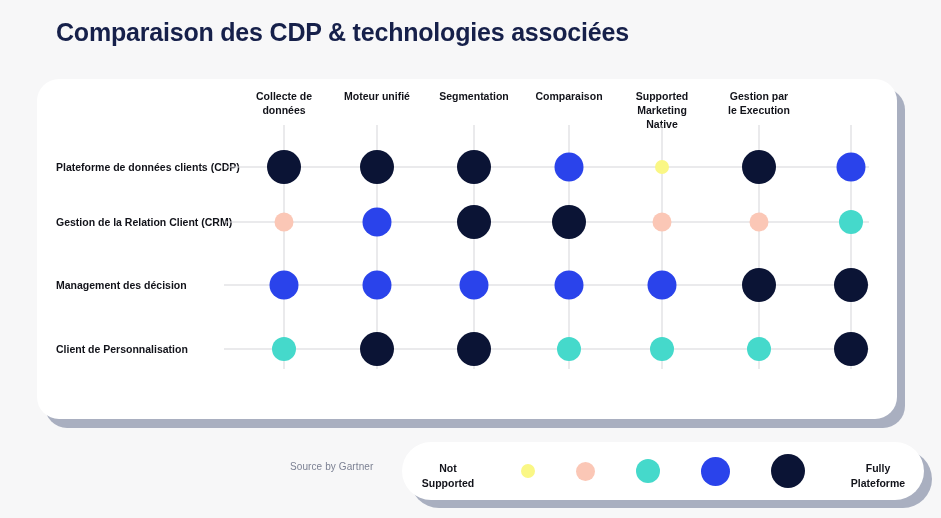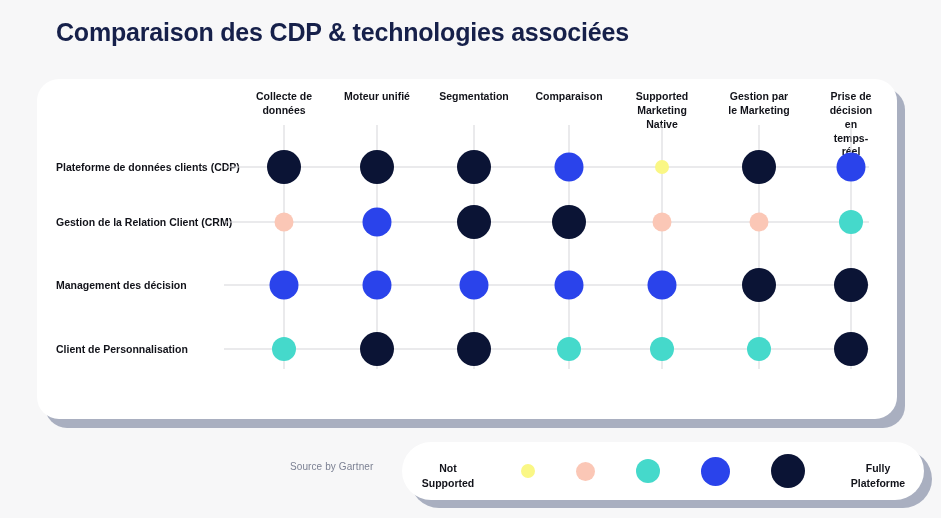--- a/index.html
+++ b/index.html
@@ -110,25 +110,22 @@
         <div class="vline" style="left: 340px;"></div>
         <div class="col-head" style="left: 437px;">Segmentation</div>
         <div class="vline" style="left: 437px;"></div>
         <div class="col-head" style="left: 532px;">Comparaison</div>
         <div class="vline" style="left: 532px;"></div>
         <div class="col-head" style="left: 625px;">Supported
 Marketing
 Native</div>
         <div class="vline" style="left: 625px;"></div>
         <div class="col-head" style="left: 722px;">Gestion par
-le Marketing</div>
+le Execution</div>
         <div class="vline" style="left: 722px;"></div>
-        <div class="col-head" style="left: 814px;">Prise de
-décision en
-temps-réel</div>
         <div class="vline" style="left: 814px;"></div>
         <div class="row-label" style="top: 88px;">Plateforme de données clients (CDP)</div>
         <div class="hline" style="top: 88px;"></div>
         <div class="dot" style="left: 247px; top: 88px; width: 34px; height: 34px; background: rgb(11, 20, 53);"></div>
         <div class="dot" style="left: 340px; top: 88px; width: 34px; height: 34px; background: rgb(11, 20, 53);"></div>
         <div class="dot" style="left: 437px; top: 88px; width: 34px; height: 34px; background: rgb(11, 20, 53);"></div>
         <div class="dot" style="left: 532px; top: 88px; width: 29px; height: 29px; background: rgb(42, 67, 235);"></div>
         <div class="dot" style="left: 625px; top: 88px; width: 14px; height: 14px; background: rgb(250, 247, 133);"></div>
         <div class="dot" style="left: 722px; top: 88px; width: 34px; height: 34px; background: rgb(11, 20, 53);"></div>
         <div class="dot" style="left: 814px; top: 88px; width: 29px; height: 29px; background: rgb(42, 67, 235);"></div>

